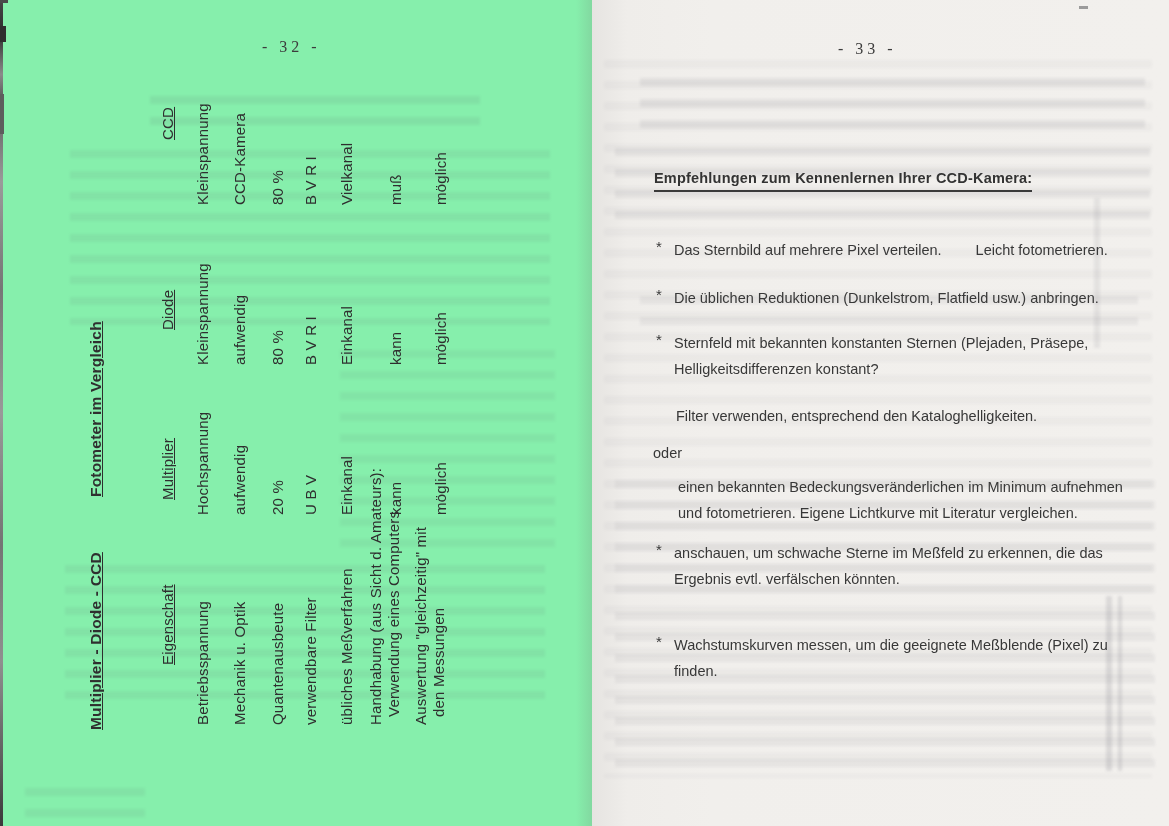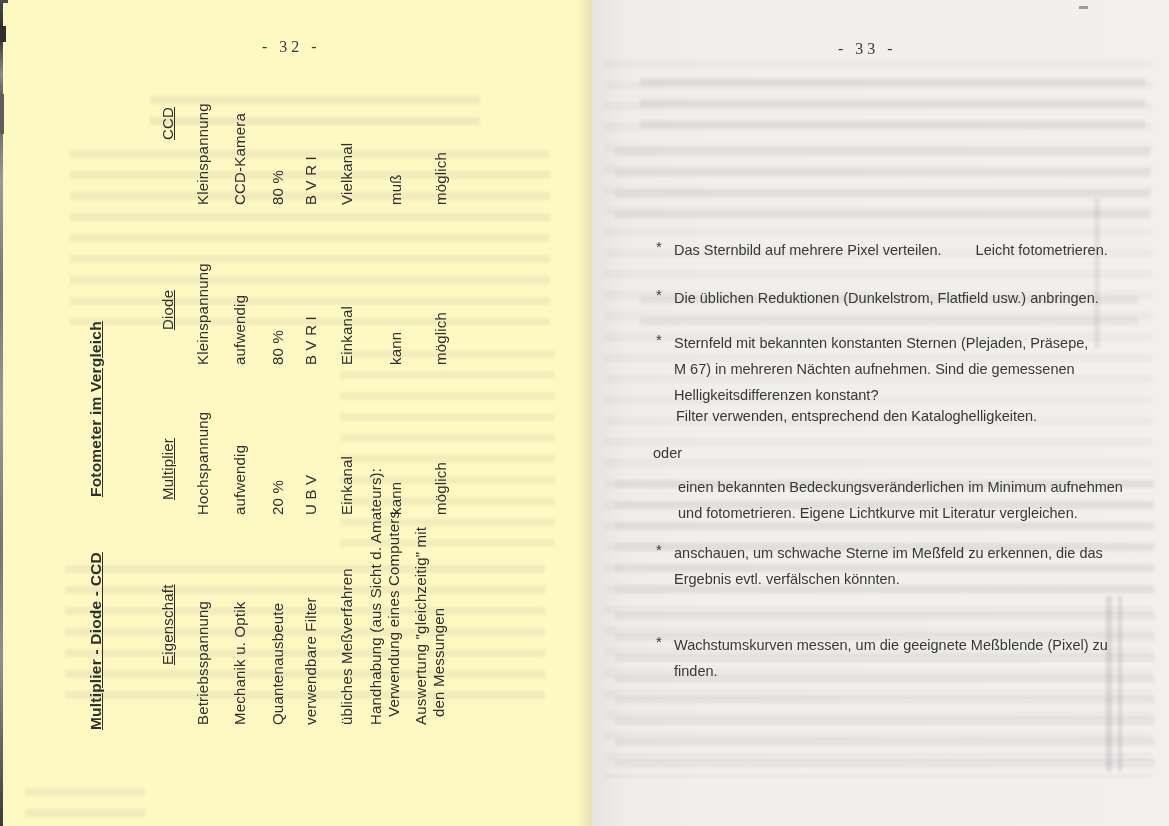--- a/index.html
+++ b/index.html
@@ -1,18 +1,18 @@
 <!DOCTYPE html>
 <html><head>
 <meta charset="utf-8">
 <style>
   html,body{margin:0;padding:0;}
   .scan{
     position:relative;width:1169px;height:826px;overflow:hidden;
-    background:#fef9c3;
+    background:#86efac;
     font-family:"Liberation Sans", sans-serif;
     color:#3a3a3a;
   }
   
   .page-right{
     position:absolute;left:592px;top:0;width:577px;height:826px;
     background:linear-gradient(to right,#e6e4e1 0px,#efedea 35px,#f1efec 120px,#f2f0ed 100%);
   }
   .page-left{position:absolute;left:0;top:0;width:592px;height:826px;}
   .gutter{
@@ -151,38 +151,38 @@
   <div class="page-right">
     <div class="pagenum" style="left:246px;top:40px;">- 33 -</div>
 
     <div class="ghost" style="left:12px;top:60px;width:548px;height:718px;opacity:.045;"></div>
     <div class="ghost" style="left:48px;top:78px;width:505px;height:55px;opacity:.10;"></div>
     <div class="ghost" style="left:23px;top:148px;width:535px;height:82px;opacity:.09;"></div>
     <div class="ghost" style="left:48px;top:296px;width:498px;height:40px;opacity:.08;"></div>
     <div class="ghost" style="left:23px;top:480px;width:540px;height:120px;opacity:.07;"></div>
     <div class="ghost" style="left:23px;top:612px;width:540px;height:162px;opacity:.08;"></div>
 
+    <h2 class="rp-heading">Empfehlungen zum Kennenlernen Ihrer CCD-Kamera:</h2>
 
     <div class="rp-block bullet" style="left:64px;top:237px;">
       <span class="ast">*</span>
       <span>
         <span>Das Sternbild auf mehrere Pixel verteilen.</span><span class="suffix">Leicht fotometrieren.</span>
       </span>
     </div>
 
     <div class="rp-block bullet" style="left:64px;top:285px;">
       <span class="ast">*</span>
       <span>Die üblichen Reduktionen (Dunkelstrom, Flatfield usw.) anbringen.</span>
     </div>
 
     <div class="rp-block bullet" style="left:64px;top:330px;">
       <span class="ast">*</span>
       <span>
         <div>Sternfeld mit bekannten konstanten Sternen (Plejaden, Präsepe,</div>
-        <div>M 67) in mehreren Nächten aufnehmen. Sind die gemessenen</div>
         <div>Helligkeitsdifferenzen konstant?</div>
       </span>
     </div>
 
     <div class="rp-block" style="left:84px;top:403px;">Filter verwenden, entsprechend den Kataloghelligkeiten.</div>
 
     <div class="rp-block" style="left:61px;top:440px;text-align:right;">oder</div>
 
     <div class="rp-block" style="left:86px;top:474px;">
       <div>einen bekannten Bedeckungsveränderlichen im Minimum aufnehmen</div>

